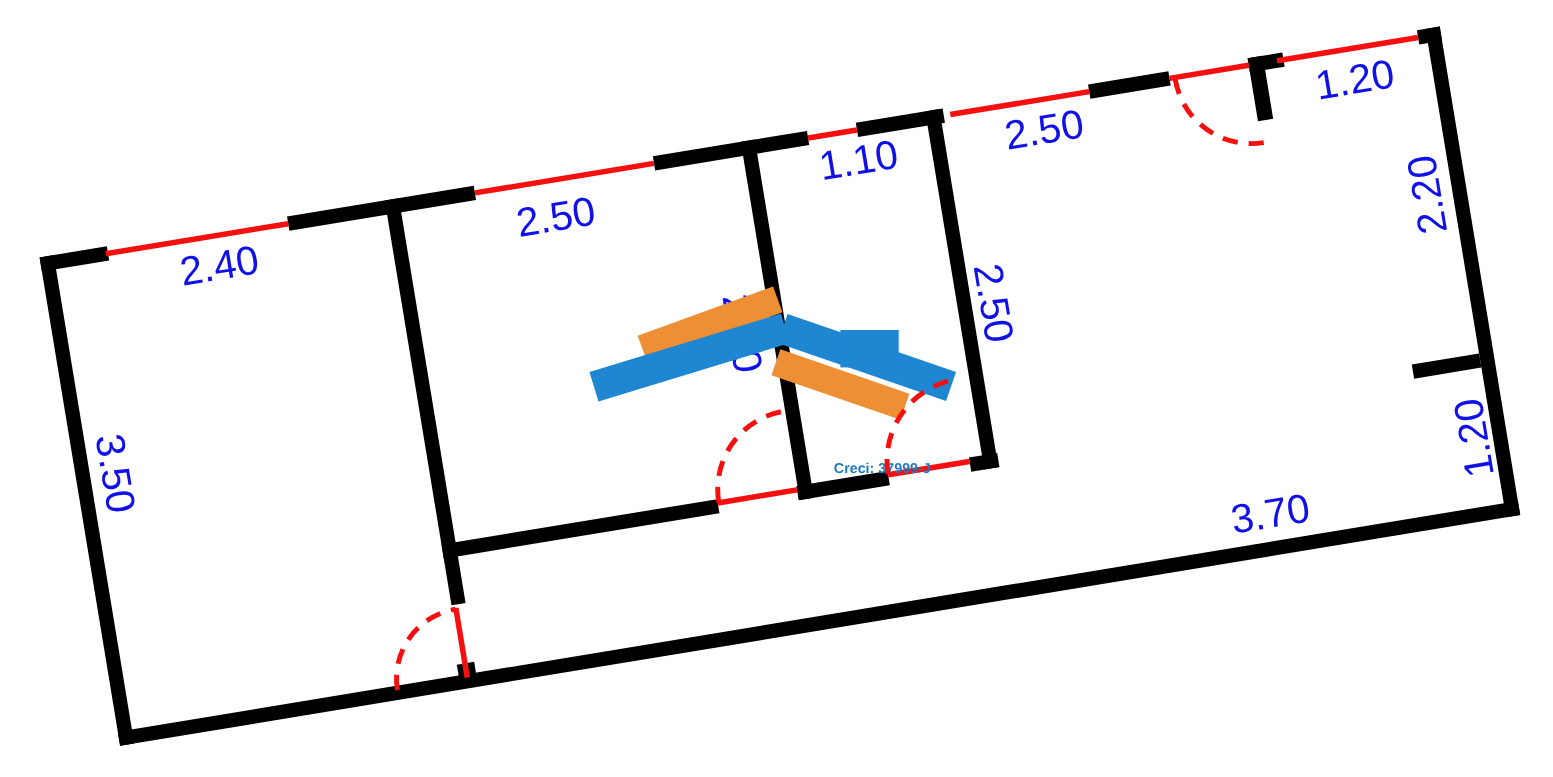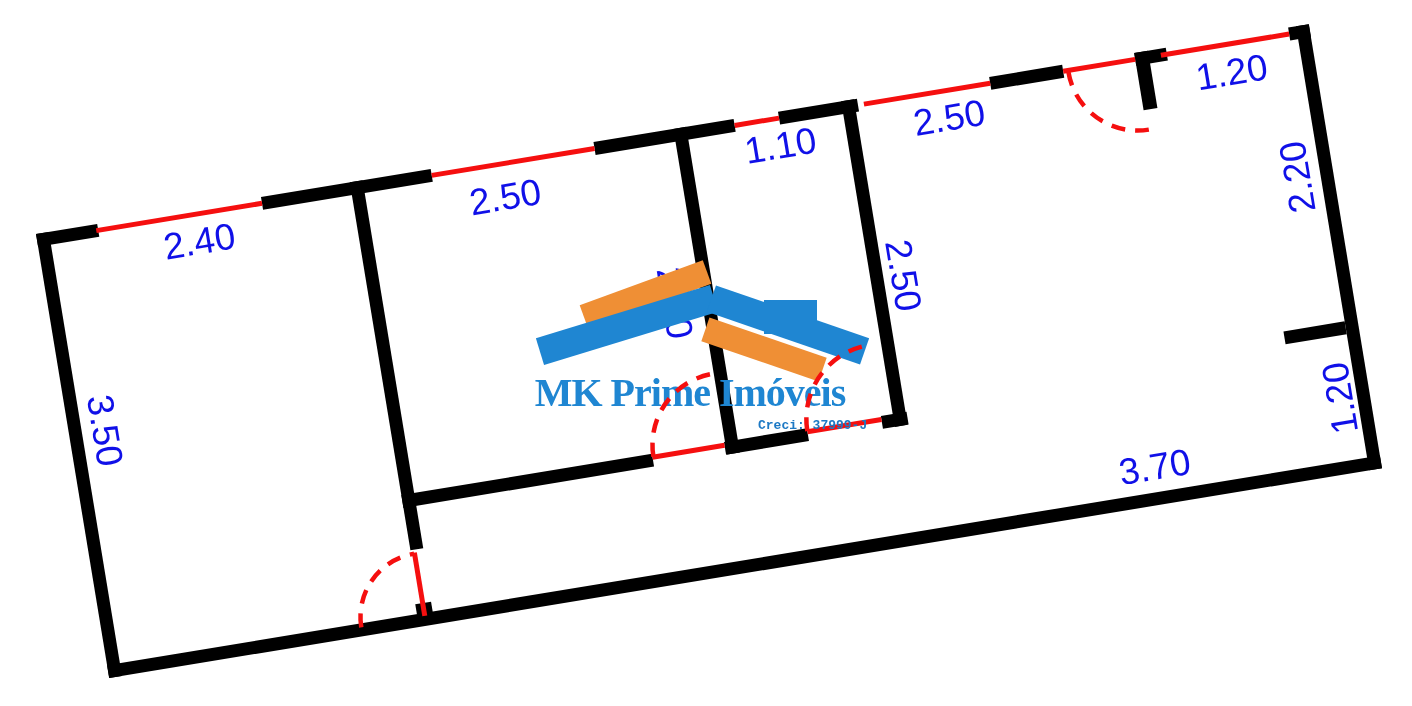--- a/index.html
+++ b/index.html
@@ -19,21 +19,21 @@
        white-space:nowrap;transform:translate(-50%,-50%);}
 
   
   .logo{position:absolute;left:500px;top:255px;width:380px;height:185px;z-index:5;}
   .logo .shape{position:absolute;}
   .logo-title{position:absolute;left:50%;top:116px;transform:translateX(-50%);
               font-family:"Liberation Serif",serif;font-weight:700;
               font-size:40px;line-height:1.1;letter-spacing:-1px;
               color:#1f86d2;white-space:nowrap;}
   .logo-creci{position:absolute;left:258px;top:163px;
-              font-family:Liberation Mono, monospace;font-weight:700;
+              font-family:Liberation Sans, sans-serif;font-weight:700;
               font-size:13px;color:#1d79c4;white-space:nowrap;}
 </style>
 </head>
 <body>
 
 <div class="plan-layer" id="plan-base">
     <div class="wall" style="left: 0px; top: 0px; width: 62px; height: 13px;"></div>
     <div class="wall" style="left: 228px; top: 0px; width: 172px; height: 13px;"></div>
     <div class="wall" style="left: 565px; top: 0px; width: 142px; height: 13px;"></div>
     <div class="wall" style="left: 752px; top: 0px; width: 80px; height: 13px;"></div>
@@ -73,21 +73,20 @@
     <div class="dim" style="left: 619px; top: 172px; transform: translate(-50%, -50%) rotate(90deg);">2.50</div>
     <div class="dim" style="left: 849px; top: 182px; transform: translate(-50%, -50%) rotate(90deg);">2.50</div>
   </div>
 
 <div class="logo">
   <div class="shape" id="lg-stripe1" style="left: 80px; top: 27px; width: 131px; height: 25px; background: rgb(239, 143, 53); transform: rotate(-20deg);"></div>
   <div class="shape" id="lg-armL" style="left: 36px; top: 56px; width: 182px; height: 28px; background: rgb(31, 134, 210); transform: rotate(-17deg);"></div>
   <div class="shape" id="lg-armR" style="left: 207px; top: 56px; width: 162px; height: 28px; background: rgb(31, 134, 210); transform: rotate(19deg);"></div>
   <div class="shape" id="lg-chimney" style="left: 264px; top: 45px; width: 53px; height: 34px; background: rgb(31, 134, 210); transform: rotate(0deg);"></div>
   <div class="shape" id="lg-stripe2" style="left: 202px; top: 82px; width: 124px; height: 25px; background: rgb(239, 143, 53); transform: rotate(19deg);"></div>
-  <div class="logo-title">MK Prime Imóveis</div>
   <div class="logo-creci">Creci: 37999-J</div>
 </div>
 
 <div class="plan-layer" id="plan-arcs">
   <svg id="arc-svg" width="1290" height="450" viewBox="0 0 1290 450">
       <path d="M 573 320 A 72 72 0 0 1 645 248" fill="none" stroke="#f50f0f" stroke-width="4.5" stroke-dasharray="14 10"></path>
       <path d="M 729 320 A 75 75 0 0 1 804 245" fill="none" stroke="#f50f0f" stroke-width="4.5" stroke-dasharray="14 10"></path>
       <path d="M 257 441 A 64 64 0 0 1 321 377" fill="none" stroke="#f50f0f" stroke-width="4.5" stroke-dasharray="14 10"></path>
       <path d="M 1045 8 A 70 70 0 0 0 1115 78" fill="none" stroke="#f50f0f" stroke-width="4.5" stroke-dasharray="14 10"></path>
     </svg>

